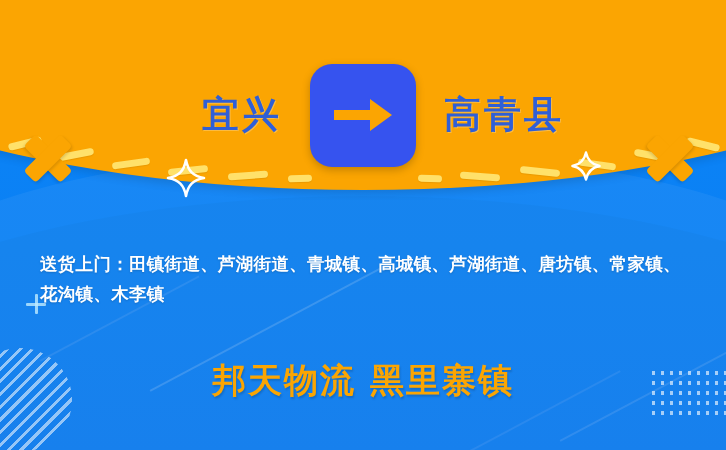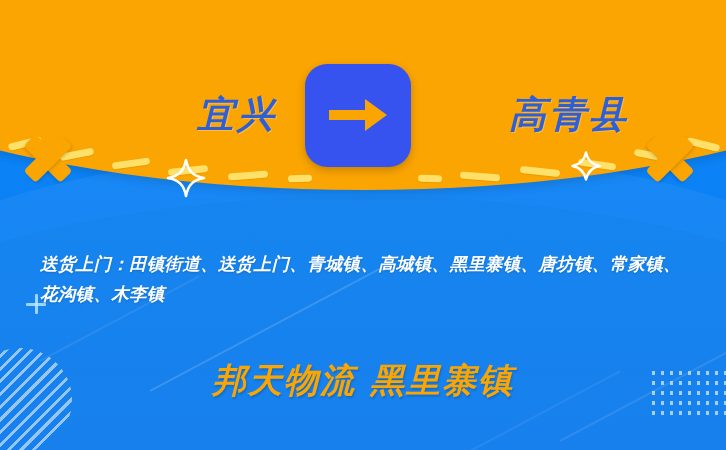--- a/index.html
+++ b/index.html
@@ -4,21 +4,20 @@
 <style>
   html,body{margin:0;padding:0;}
   body{
     width:726px;height:450px;overflow:hidden;
     font-family:"DejaVu Sans","Liberation Sans",sans-serif;
     background:#0a83f6;
   }
   .banner{
     position:relative;width:726px;height:450px;overflow:hidden;
     background:linear-gradient(180deg,#0d86f8 0%,#0a80f4 55%,#0b7cf2 100%);
-    font-style:italic;
   }
 
   
   .streak{position:absolute;background:rgba(255,255,255,.16);height:1.5px;transform-origin:left center;pointer-events:none;}
   .streak.s1{left:150px;top:390px;width:260px;transform:rotate(-28deg);}
   .streak.s2{left:40px;top:360px;width:180px;transform:rotate(-28deg);opacity:.55;}
   .streak.s3{left:560px;top:440px;width:200px;transform:rotate(-28deg);opacity:.7;}
   .streak.s4{left:470px;top:450px;width:170px;transform:rotate(-28deg);opacity:.5;}
 
   
@@ -68,21 +67,21 @@
     display:flex;align-items:center;justify-content:center;gap:0px;
   }
   .city{
     font-family:"DejaVu Serif","Liberation Serif",serif;
     font-weight:700;font-size:37px;letter-spacing:3px;
     color:#2f5fd6;
     text-shadow:1px 1px 0 rgba(255,255,255,.25);
     width:170px;text-align:center;
   }
   .city.origin{text-align:right;padding-right:28px;width:180px;}
-  .city.dest{text-align:right;padding-left:38px;width:180px;}
+  .city.dest{text-align:left;padding-left:28px;width:180px;}
 
   .arrow-badge{
     width:106px;height:103px;border-radius:22px;
     background:#3653ef;
     display:flex;align-items:center;justify-content:center;
     box-shadow:0 3px 8px rgba(0,0,0,.22);
     flex:0 0 auto;
   }
   .arrow-badge svg{display:block;}
 
@@ -186,17 +185,17 @@
     <svg width="40" height="40" viewBox="0 0 40 40" aria-hidden="true">
       <path d="M20 2 C22 13 27 18 38 20 C27 22 22 27 20 38 C18 27 13 22 2 20 C13 18 18 13 20 2 Z" fill="none" stroke="#ffffff" stroke-width="2.6" stroke-linejoin="round"></path>
     </svg>
   </div>
   <div class="sparkle" style="left:570px;top:150px;">
     <svg width="32" height="32" viewBox="0 0 40 40" aria-hidden="true">
       <path d="M20 3 C22 13 27 18 37 20 C27 22 22 27 20 37 C18 27 13 22 3 20 C13 18 18 13 20 3 Z" fill="none" stroke="#ffffff" stroke-width="3" stroke-linejoin="round"></path>
     </svg>
   </div>
 
-  <div class="delivery">送货上门：田镇街道、送货上门、青城镇、高城镇、黑里寨镇、唐坊镇、常家镇、花沟镇、木李镇</div>
+  <div class="delivery">送货上门：田镇街道、芦湖街道、青城镇、高城镇、芦湖街道、唐坊镇、常家镇、花沟镇、木李镇</div>
 
   <div class="slogan">邦天物流 黑里寨镇</div>
 
 </div>
 
 </body></html>

